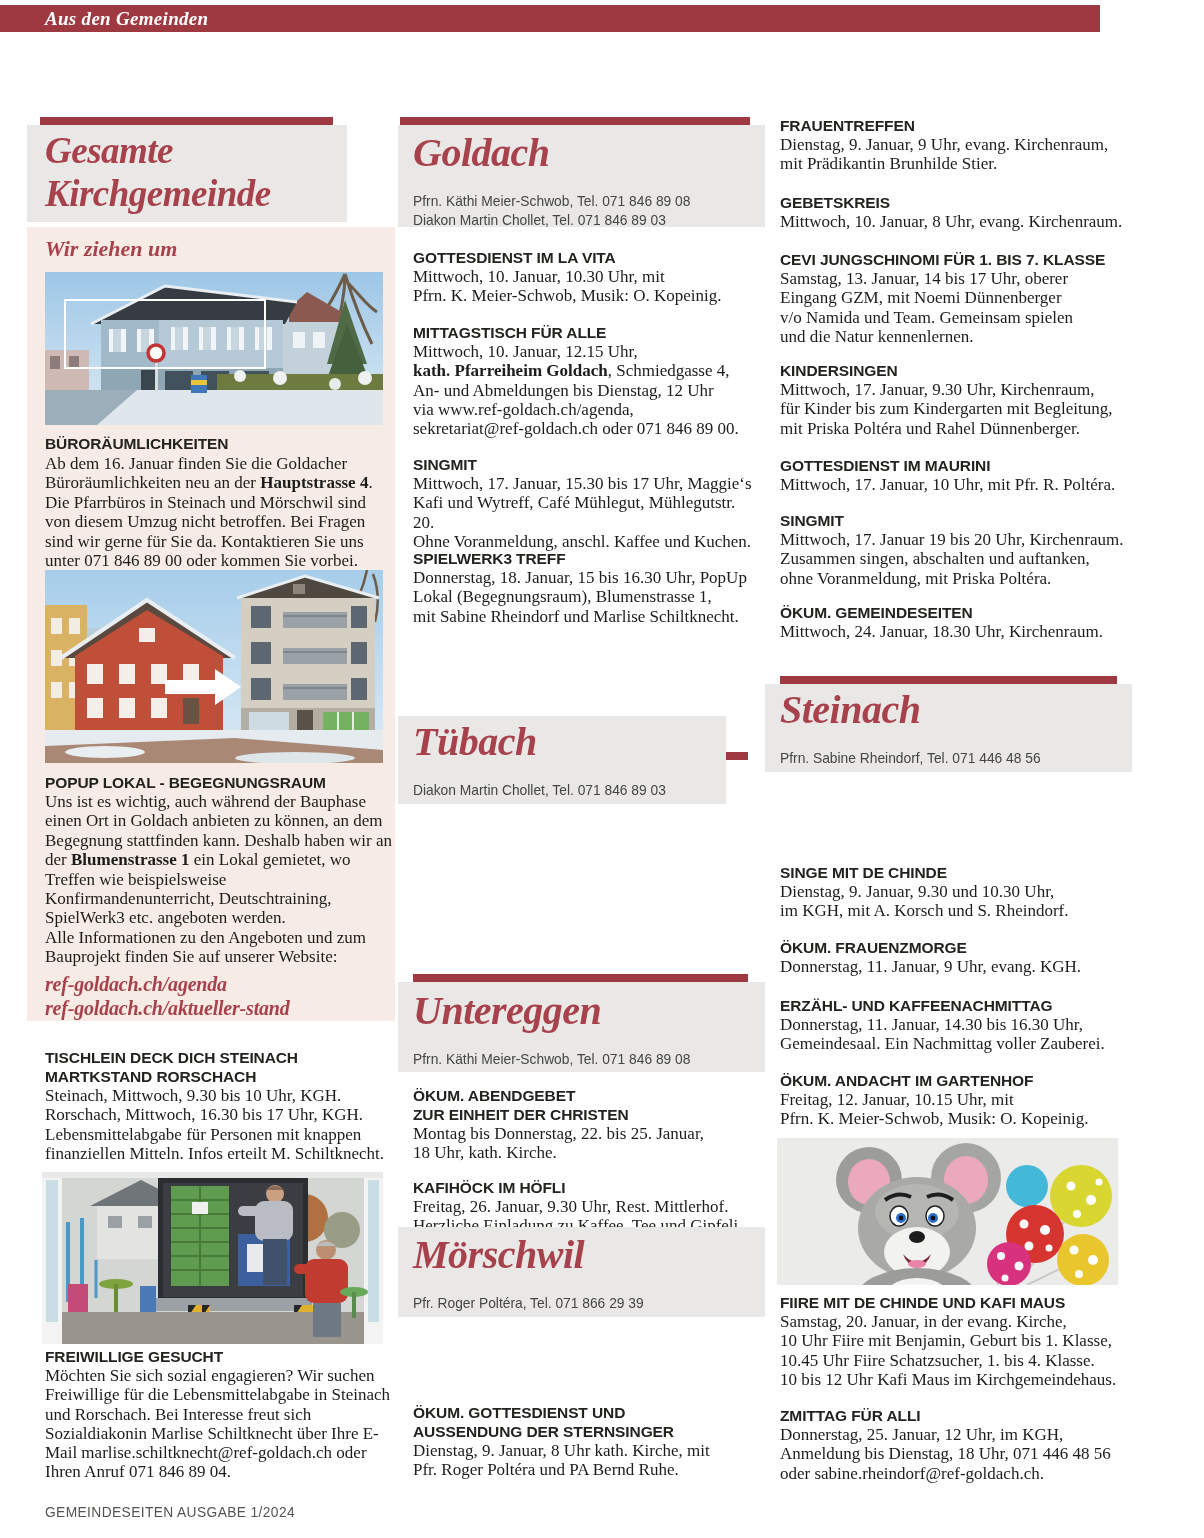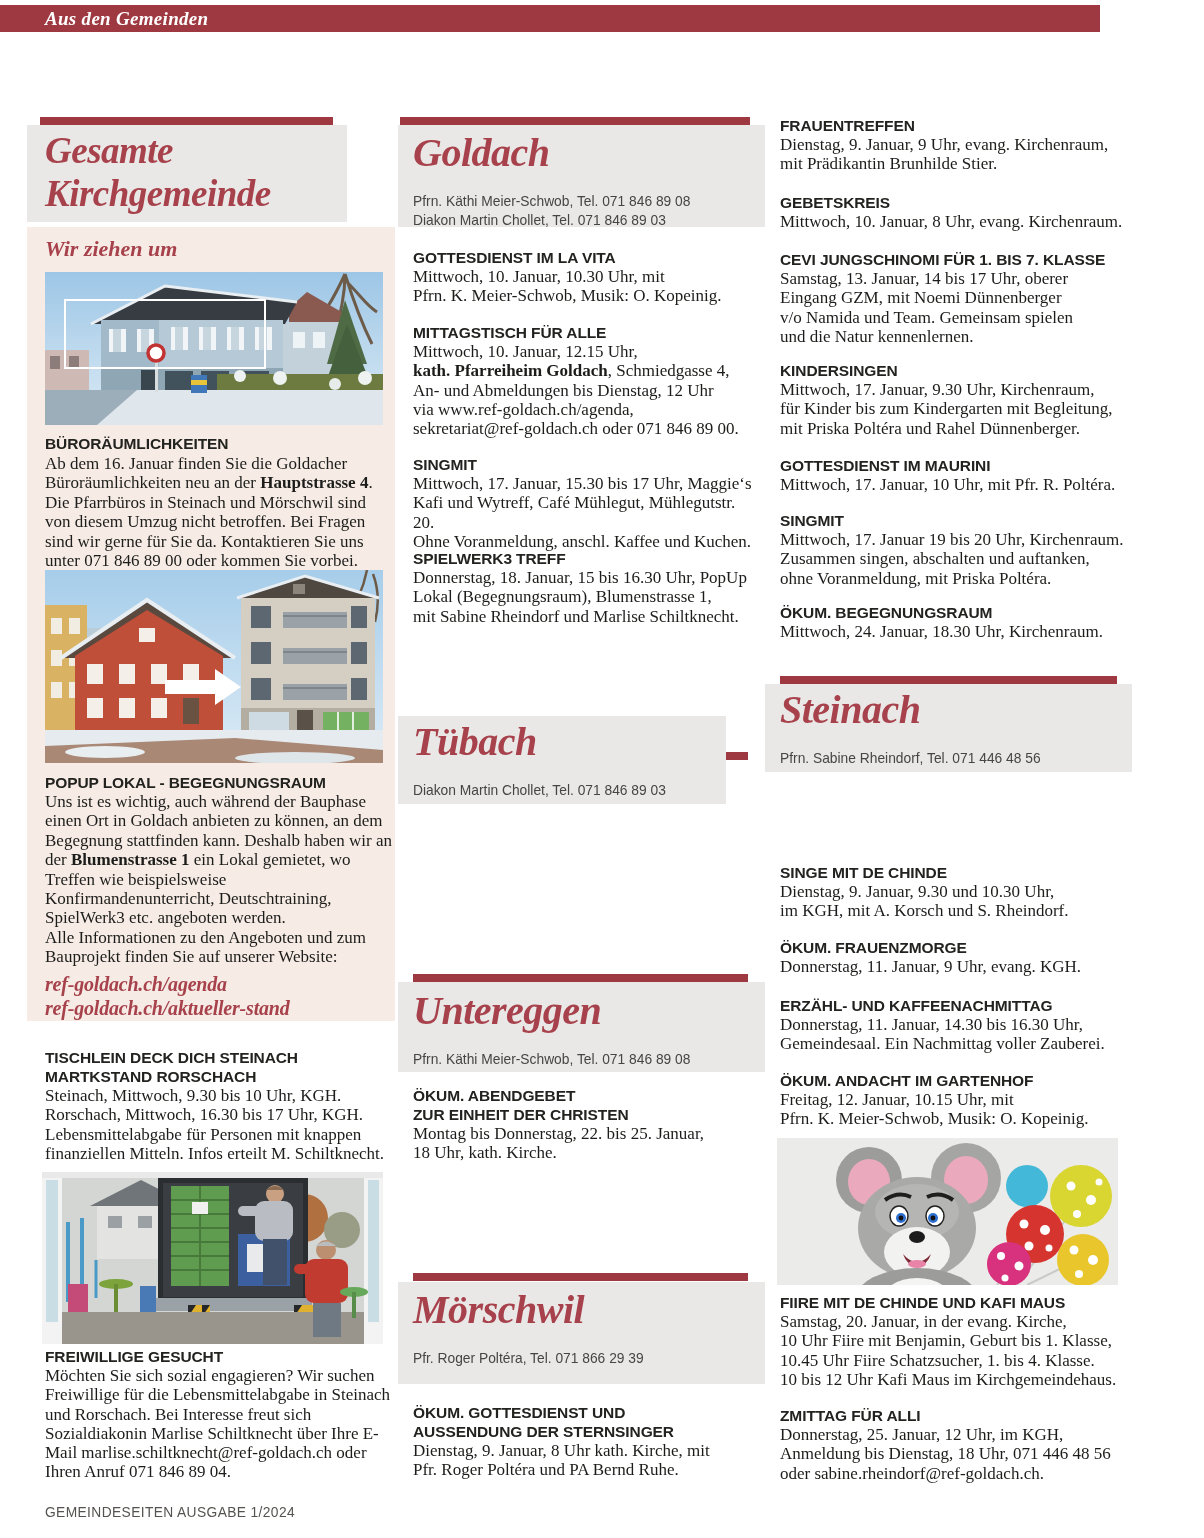--- a/index.html
+++ b/index.html
@@ -297,23 +297,28 @@
     <div class="contact" style="left:15px;top:67px">Pfrn. Käthi Meier-Schwob, Tel. 071 846 89 08</div>
   </div>
 
   <section class="entry" style="left:413px;top:1086px">
     <h3 class="eh">ÖKUM. ABENDGEBET</h3>
     <h3 class="eh">ZUR EINHEIT DER CHRISTEN</h3>
     <p class="el">Montag bis Donnerstag, 22. bis 25. Januar,</p>
     <p class="el">18 Uhr, kath. Kirche.</p>
   </section>
 
+  <section class="entry" style="left:413px;top:1178px">
+    <h3 class="eh">KAFIHÖCK IM HÖFLI</h3>
+    <p class="el">Freitag, 26. Januar, 9.30 Uhr, Rest. Mittlerhof.</p>
+    <p class="el">Herzliche Einladung zu Kaffee, Tee und Gipfeli.</p>
+  </section>
 
   <div class="secbar" style="left:413px;top:1273px;width:335px"></div>
-  <div class="gbox" style="left:398px;top:1282px;width:367px;height:102px">
+  <div class="gbox" style="left:398px;top:1227px;width:367px;height:90px">
     <div class="btitle" style="left:15px;top:7px">Mörschwil</div>
     <div class="contact" style="left:15px;top:66px">Pfr. Roger Poltéra, Tel. 071 866 29 39</div>
   </div>
 
   <section class="entry" style="left:413px;top:1403px">
     <h3 class="eh">ÖKUM. GOTTESDIENST UND</h3>
     <h3 class="eh">AUSSENDUNG DER STERNSINGER</h3>
     <p class="el">Dienstag, 9. Januar, 8 Uhr kath. Kirche, mit</p>
     <p class="el">Pfr. Roger Poltéra und PA Bernd Ruhe.</p>
   </section>
@@ -350,21 +355,21 @@
   </section>
 
   <section class="entry" style="left:780px;top:511px">
     <h3 class="eh">SINGMIT</h3>
     <p class="el">Mittwoch, 17. Januar 19 bis 20 Uhr, Kirchenraum.</p>
     <p class="el">Zusammen singen, abschalten und auftanken,</p>
     <p class="el">ohne Voranmeldung, mit Priska Poltéra.</p>
   </section>
 
   <section class="entry" style="left:780px;top:603px">
-    <h3 class="eh">ÖKUM. BEGEGNUNGSRAUM</h3>
+    <h3 class="eh">ÖKUM. GEMEINDESEITEN</h3>
     <p class="el">Mittwoch, 24. Januar, 18.30 Uhr, Kirchenraum.</p>
   </section>
 
   <div class="secbar" style="left:780px;top:676px;width:337px"></div>
   <div class="gbox" style="left:765px;top:684px;width:367px;height:88px">
     <div class="btitle" style="left:15px;top:5px">Steinach</div>
     <div class="contact" style="left:15px;top:64px">Pfrn. Sabine Rheindorf, Tel. 071 446 48 56</div>
   </div>
 
 

